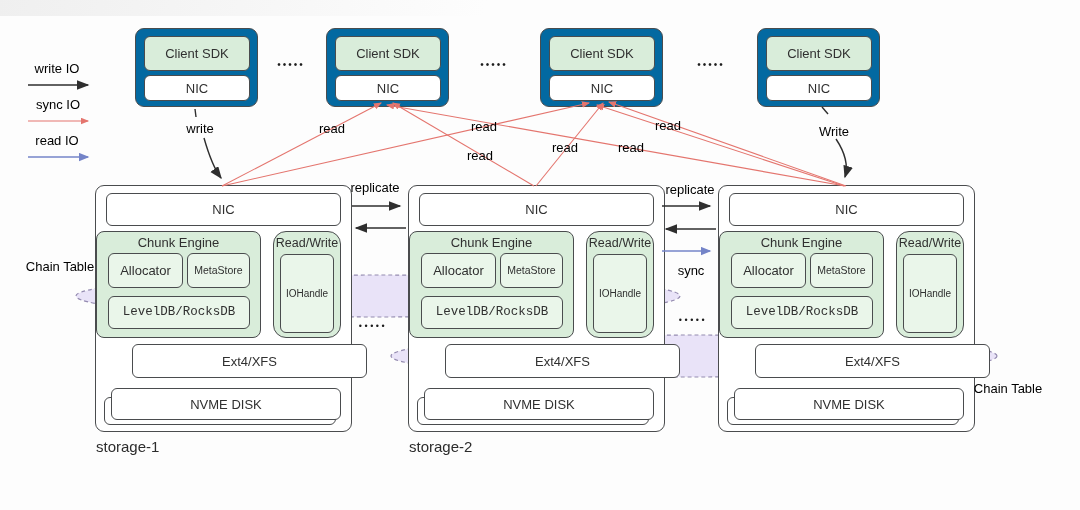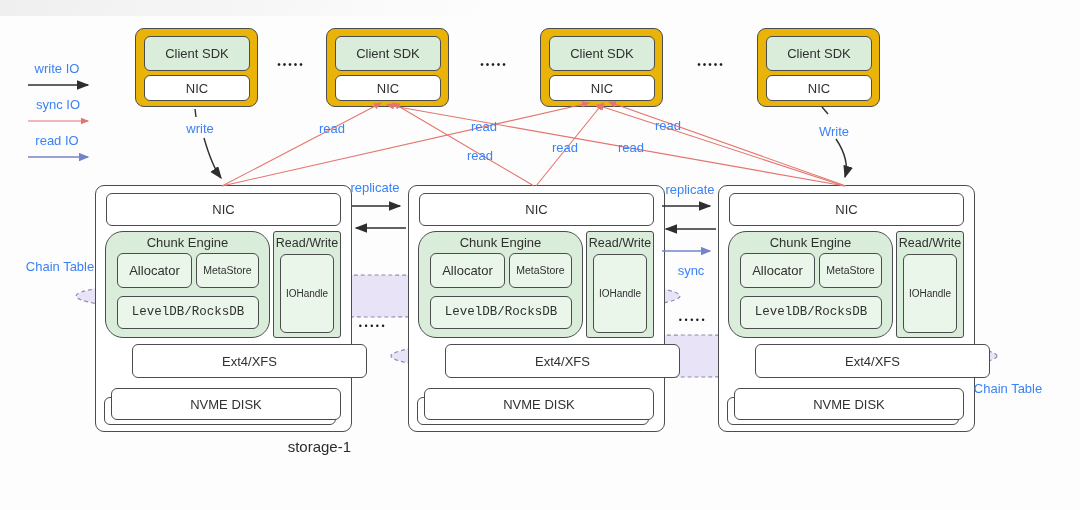--- a/index.html
+++ b/index.html
@@ -22,58 +22,58 @@
   .box{
     position:absolute;background:#fff;border:1.2px solid #4a4c4e;border-radius:6px;
     display:flex;align-items:center;justify-content:center;
     font-size:13px;line-height:1;white-space:nowrap;
   }
   .green{background:var(--green);}
   .glight{background:var(--green-light);}
 
   
   .client{
-    position:absolute;top:28px;width:121px;height:77px;background:#eab308;
+    position:absolute;top:28px;width:121px;height:77px;background:#0369a1;
     border:1.3px solid #4a4c4e;border-radius:9px;z-index:1;
   }
   .client .sdk{left:8px;top:7px;width:104px;height:33px;}
   .client .cnic{left:8px;top:46px;width:104px;height:24px;}
 
   
   .storage{
     position:absolute;top:185px;width:255px;height:245px;background:#fff;
     border:1.4px solid #4a4c4e;border-radius:9px;z-index:1;
   }
   .storage .nic{left:10px;top:7px;width:233px;height:31px;}
   .engine{
-    position:absolute;left:9px;top:45px;width:163px;height:105px;
-    background:var(--green);border:1.2px solid #4a4c4e;border-radius:18px;
+    position:absolute;left:0;top:45px;width:163px;height:105px;
+    background:var(--green);border:1.2px solid #4a4c4e;border-radius:8px;
   }
   .engine-title{position:absolute;left:0;top:3px;width:100%;text-align:center;font-size:13px;}
   .engine .alloc{left:11px;top:21px;width:73px;height:33px;}
   .engine .meta{left:90px;top:21px;width:61px;height:33px;font-size:10.5px;}
   .engine .db{left:11px;top:64px;width:140px;height:31px;font-size:12.5px;font-family:Liberation Mono, monospace;}
   .rw{
     position:absolute;left:177px;top:45px;width:66px;height:105px;
-    background:var(--green);border:1.2px solid #4a4c4e;border-radius:3px;
+    background:var(--green);border:1.2px solid #4a4c4e;border-radius:13px;
   }
   .rw-title{position:absolute;left:0;top:4px;width:100%;text-align:center;font-size:12.5px;}
   .rw .handle{left:6px;top:22px;width:52px;height:77px;font-size:10px;}
   .storage .fs{left:24px;top:158px;width:233px;height:32px;margin-left:12px;}
   .storage .disk-shadow{left:8px;top:211px;width:230px;height:26px;}
   .storage .disk{left:15px;top:202px;width:228px;height:30px;}
   .node-label{
-    position:absolute;left:0;top:252px;width:100%;text-align:right;
+    position:absolute;left:0;top:252px;width:100%;text-align:left;
     font-size:15px;color:#2c2c2c;
   }
 
   
   .lbl{
     position:absolute;transform:translate(-50%,-50%);z-index:3;
-    font-size:13px;color:#3b82f6;white-space:nowrap;line-height:1;
+    font-size:13px;color:#000000;white-space:nowrap;line-height:1;
   }
   .dots{font-size:9px;letter-spacing:2.5px;color:#1d1d1d;}
   .dots-lg{font-size:10px;letter-spacing:2px;color:#1d1d1d;}
 
   
   .ell{fill:var(--chain-fill);stroke:var(--chain-stroke);stroke-width:1.2;stroke-dasharray:4 3;}
   .ln-k{stroke:var(--write);stroke-width:1.4;fill:none;}
   .ln-r{stroke:var(--read);stroke-width:1.1;fill:none;}
   .ln-b{stroke:var(--sync);stroke-width:1.4;fill:none;}
   .mk-k{fill:var(--write);}
@@ -153,20 +153,21 @@
       <div class="box glight meta">MetaStore</div>
       <div class="box glight db">LevelDB/RocksDB</div>
     </div>
     <div class="rw">
       <div class="rw-title">Read/Write</div>
       <div class="box glight handle">IOHandle</div>
     </div>
     <div class="box fs">Ext4/XFS</div>
     <div class="box disk-shadow"></div>
     <div class="box disk">NVME DISK</div>
+    <div class="node-label">storage-2</div>
   </div>
 
   <div class="storage" style="left:718px">
     <div class="box nic">
         <span>NIC</span>
       </div>
     <div class="engine">
       <div class="engine-title">Chunk Engine</div>
       <div class="box glight alloc">Allocator</div>
       <div class="box glight meta">MetaStore</div>

